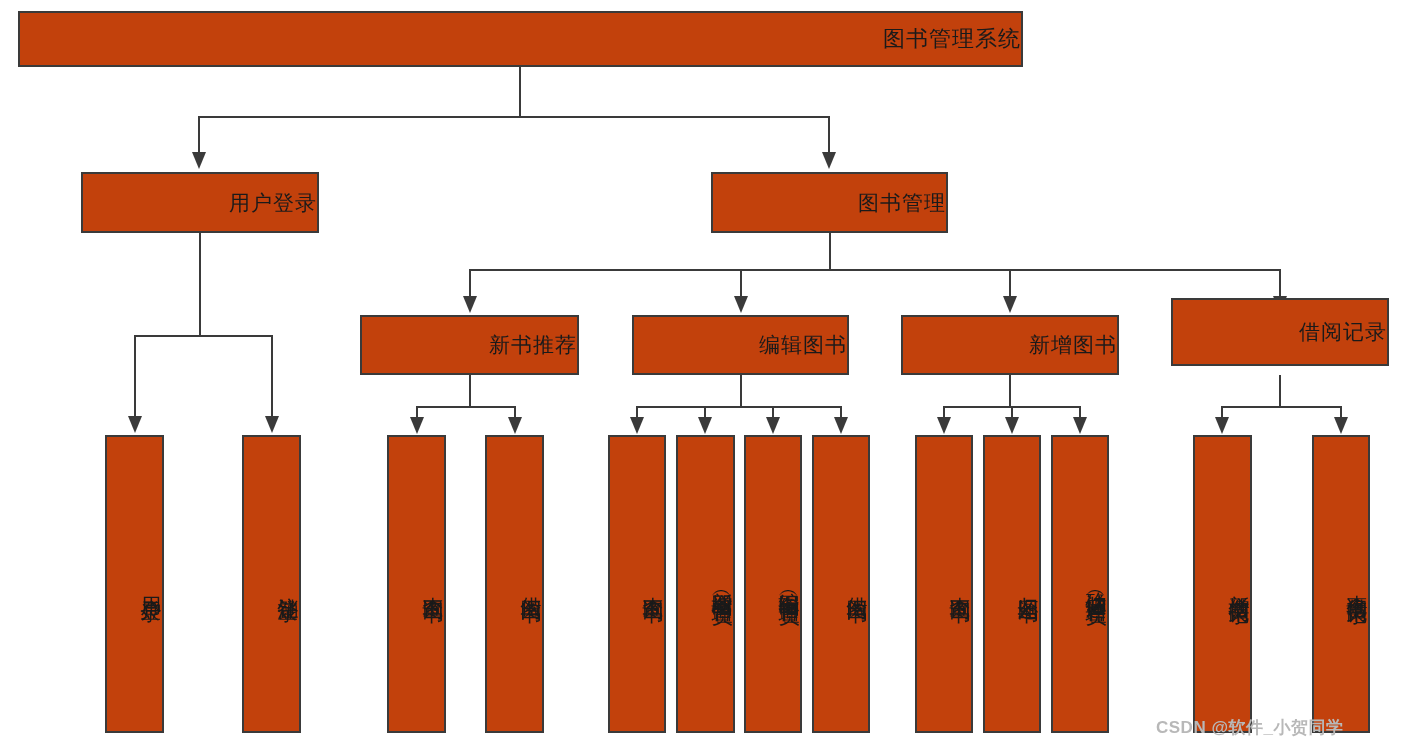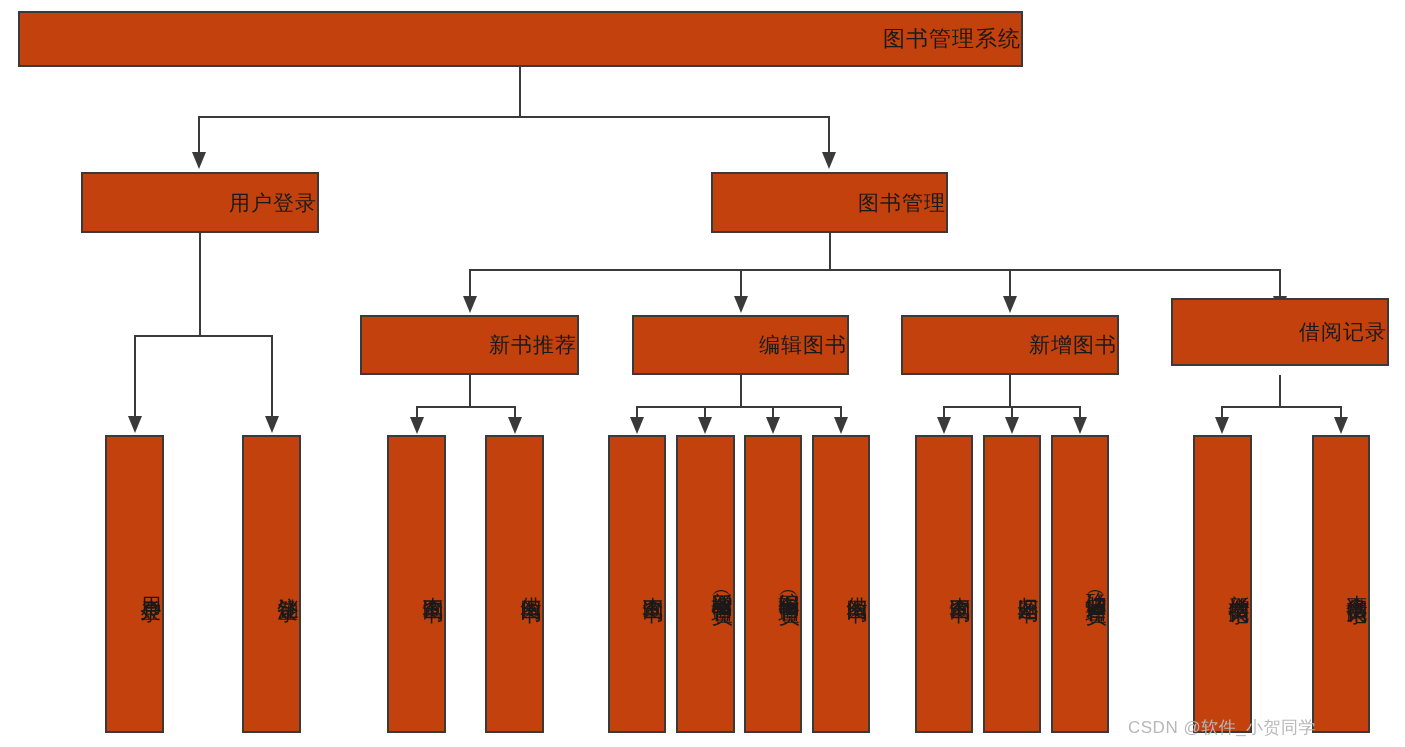--- a/index.html
+++ b/index.html
@@ -188,15 +188,15 @@
   <div class="node vert" style="left:1051px; top:435px; width:58px; height:298px;">
     <span class="label">确认归还（管理员）</span>
   </div>
   <div class="node vert" style="left:1193px; top:435px; width:59px; height:298px;">
     <span class="label">新增借阅记录</span>
   </div>
   <div class="node vert" style="left:1312px; top:435px; width:58px; height:298px;">
     <span class="label">查询借阅记录</span>
   </div>
 
-  <div class="watermark" style="left:1128px; top:716px;">CSDN @软件_小贺同学</div>
+  <div class="watermark" style="left:1156px; top:716px;font-weight:bold;">CSDN @软件_小贺同学</div>
 
 </div>
 
 </body></html>

